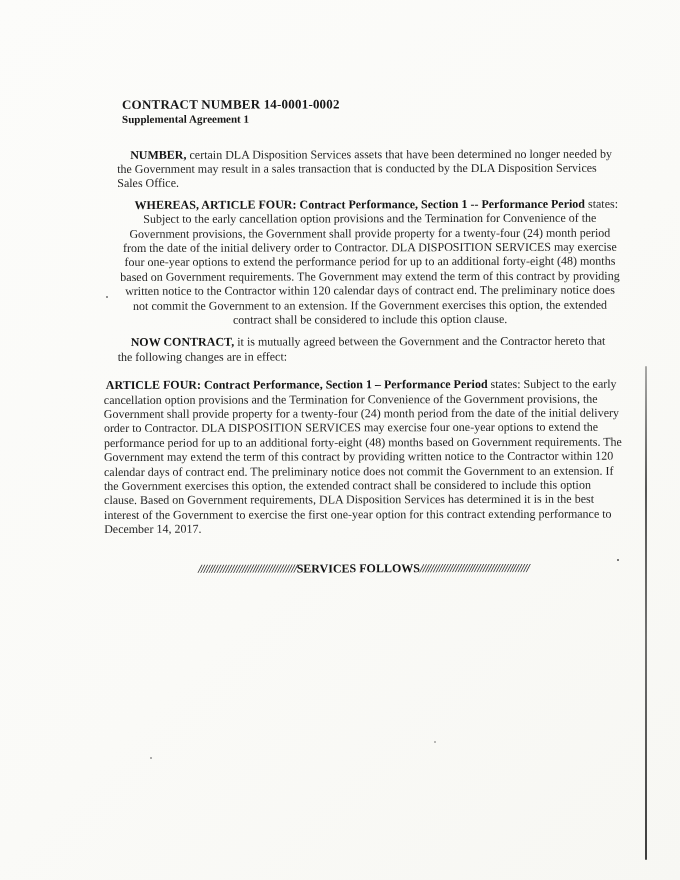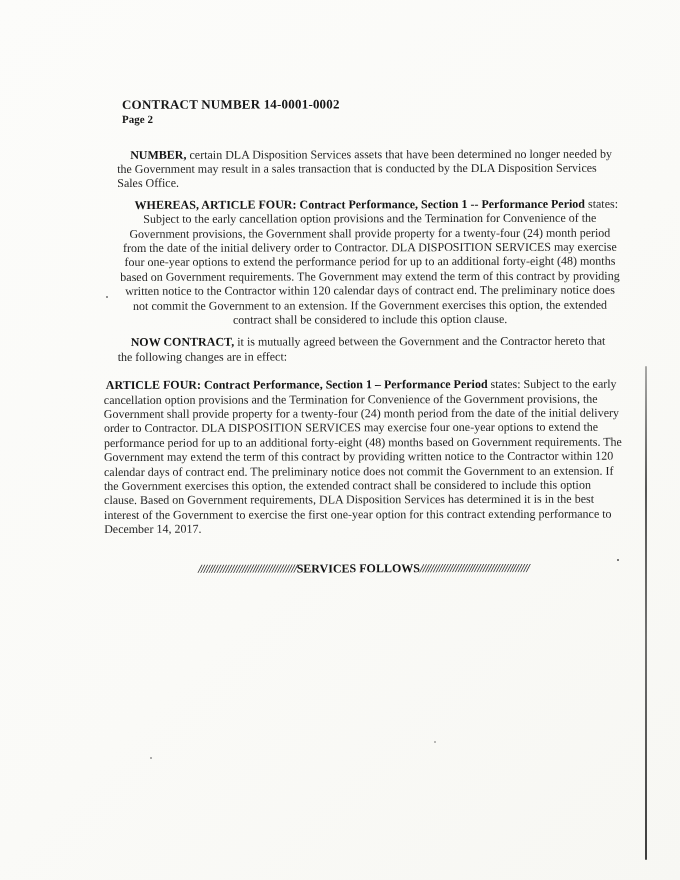--- a/index.html
+++ b/index.html
@@ -88,21 +88,21 @@
   .speck-4 { left: 106px; top: 296px; width: 2px; height: 2px; opacity: .8; }
 </style>
 </head>
 <body>
 
 <div class="page">
   <div class="content">
 
     <div class="doc-header">
       <div class="line1">CONTRACT NUMBER 14-0001-0002</div>
-      <div class="line3">Page 2</div>
+      <div class="line2">Supplemental Agreement 1</div>
     </div>
 
     <p class="para p1"><span class="bold">NUMBER,</span><span> certain DLA Disposition Services assets that have been determined no longer needed by the Government may result in a sales transaction that is conducted by the DLA Disposition Services Sales Office.</span></p>
 
     <p class="para p2"><span class="bold">WHEREAS, ARTICLE FOUR:  Contract Performance, Section 1 -- Performance Period</span><span> states: Subject to the early cancellation option provisions and the Termination for Convenience of the Government provisions, the Government shall provide property for a twenty-four (24) month period from the date of the initial delivery order to Contractor.  DLA DISPOSITION SERVICES may exercise four one-year options to extend the performance period for up to an additional forty-eight (48) months based on Government requirements.  The Government may extend the term of this contract by providing written notice to the Contractor within 120 calendar days of contract end.  The preliminary notice does not commit the Government to an extension.  If the Government exercises this option, the extended contract shall be considered to include this option clause.</span></p>
 
     <p class="para p3"><span class="bold">NOW CONTRACT,</span><span> it is mutually agreed between the Government and the Contractor hereto that the following changes are in effect:</span></p>
 
     <p class="para p4"><span class="bold">ARTICLE FOUR:  Contract Performance, Section 1 – Performance Period</span><span> states:  Subject to the early cancellation option provisions and the Termination for Convenience of the Government provisions, the Government shall provide property for a twenty-four (24) month period from the date of the initial delivery order to Contractor.  DLA DISPOSITION SERVICES may exercise four one-year options to extend the performance period for up to an additional forty-eight (48) months based on Government requirements.  The Government may extend the term of this contract by providing written notice to the Contractor within 120 calendar days of contract end.  The preliminary notice does not commit the Government to an extension.  If the Government exercises this option, the extended contract shall be considered to include this option clause.  Based on Government requirements, DLA Disposition Services has determined it is in the best interest of the Government to exercise the first one-year option for this contract extending performance to December 14, 2017.</span></p>
 

